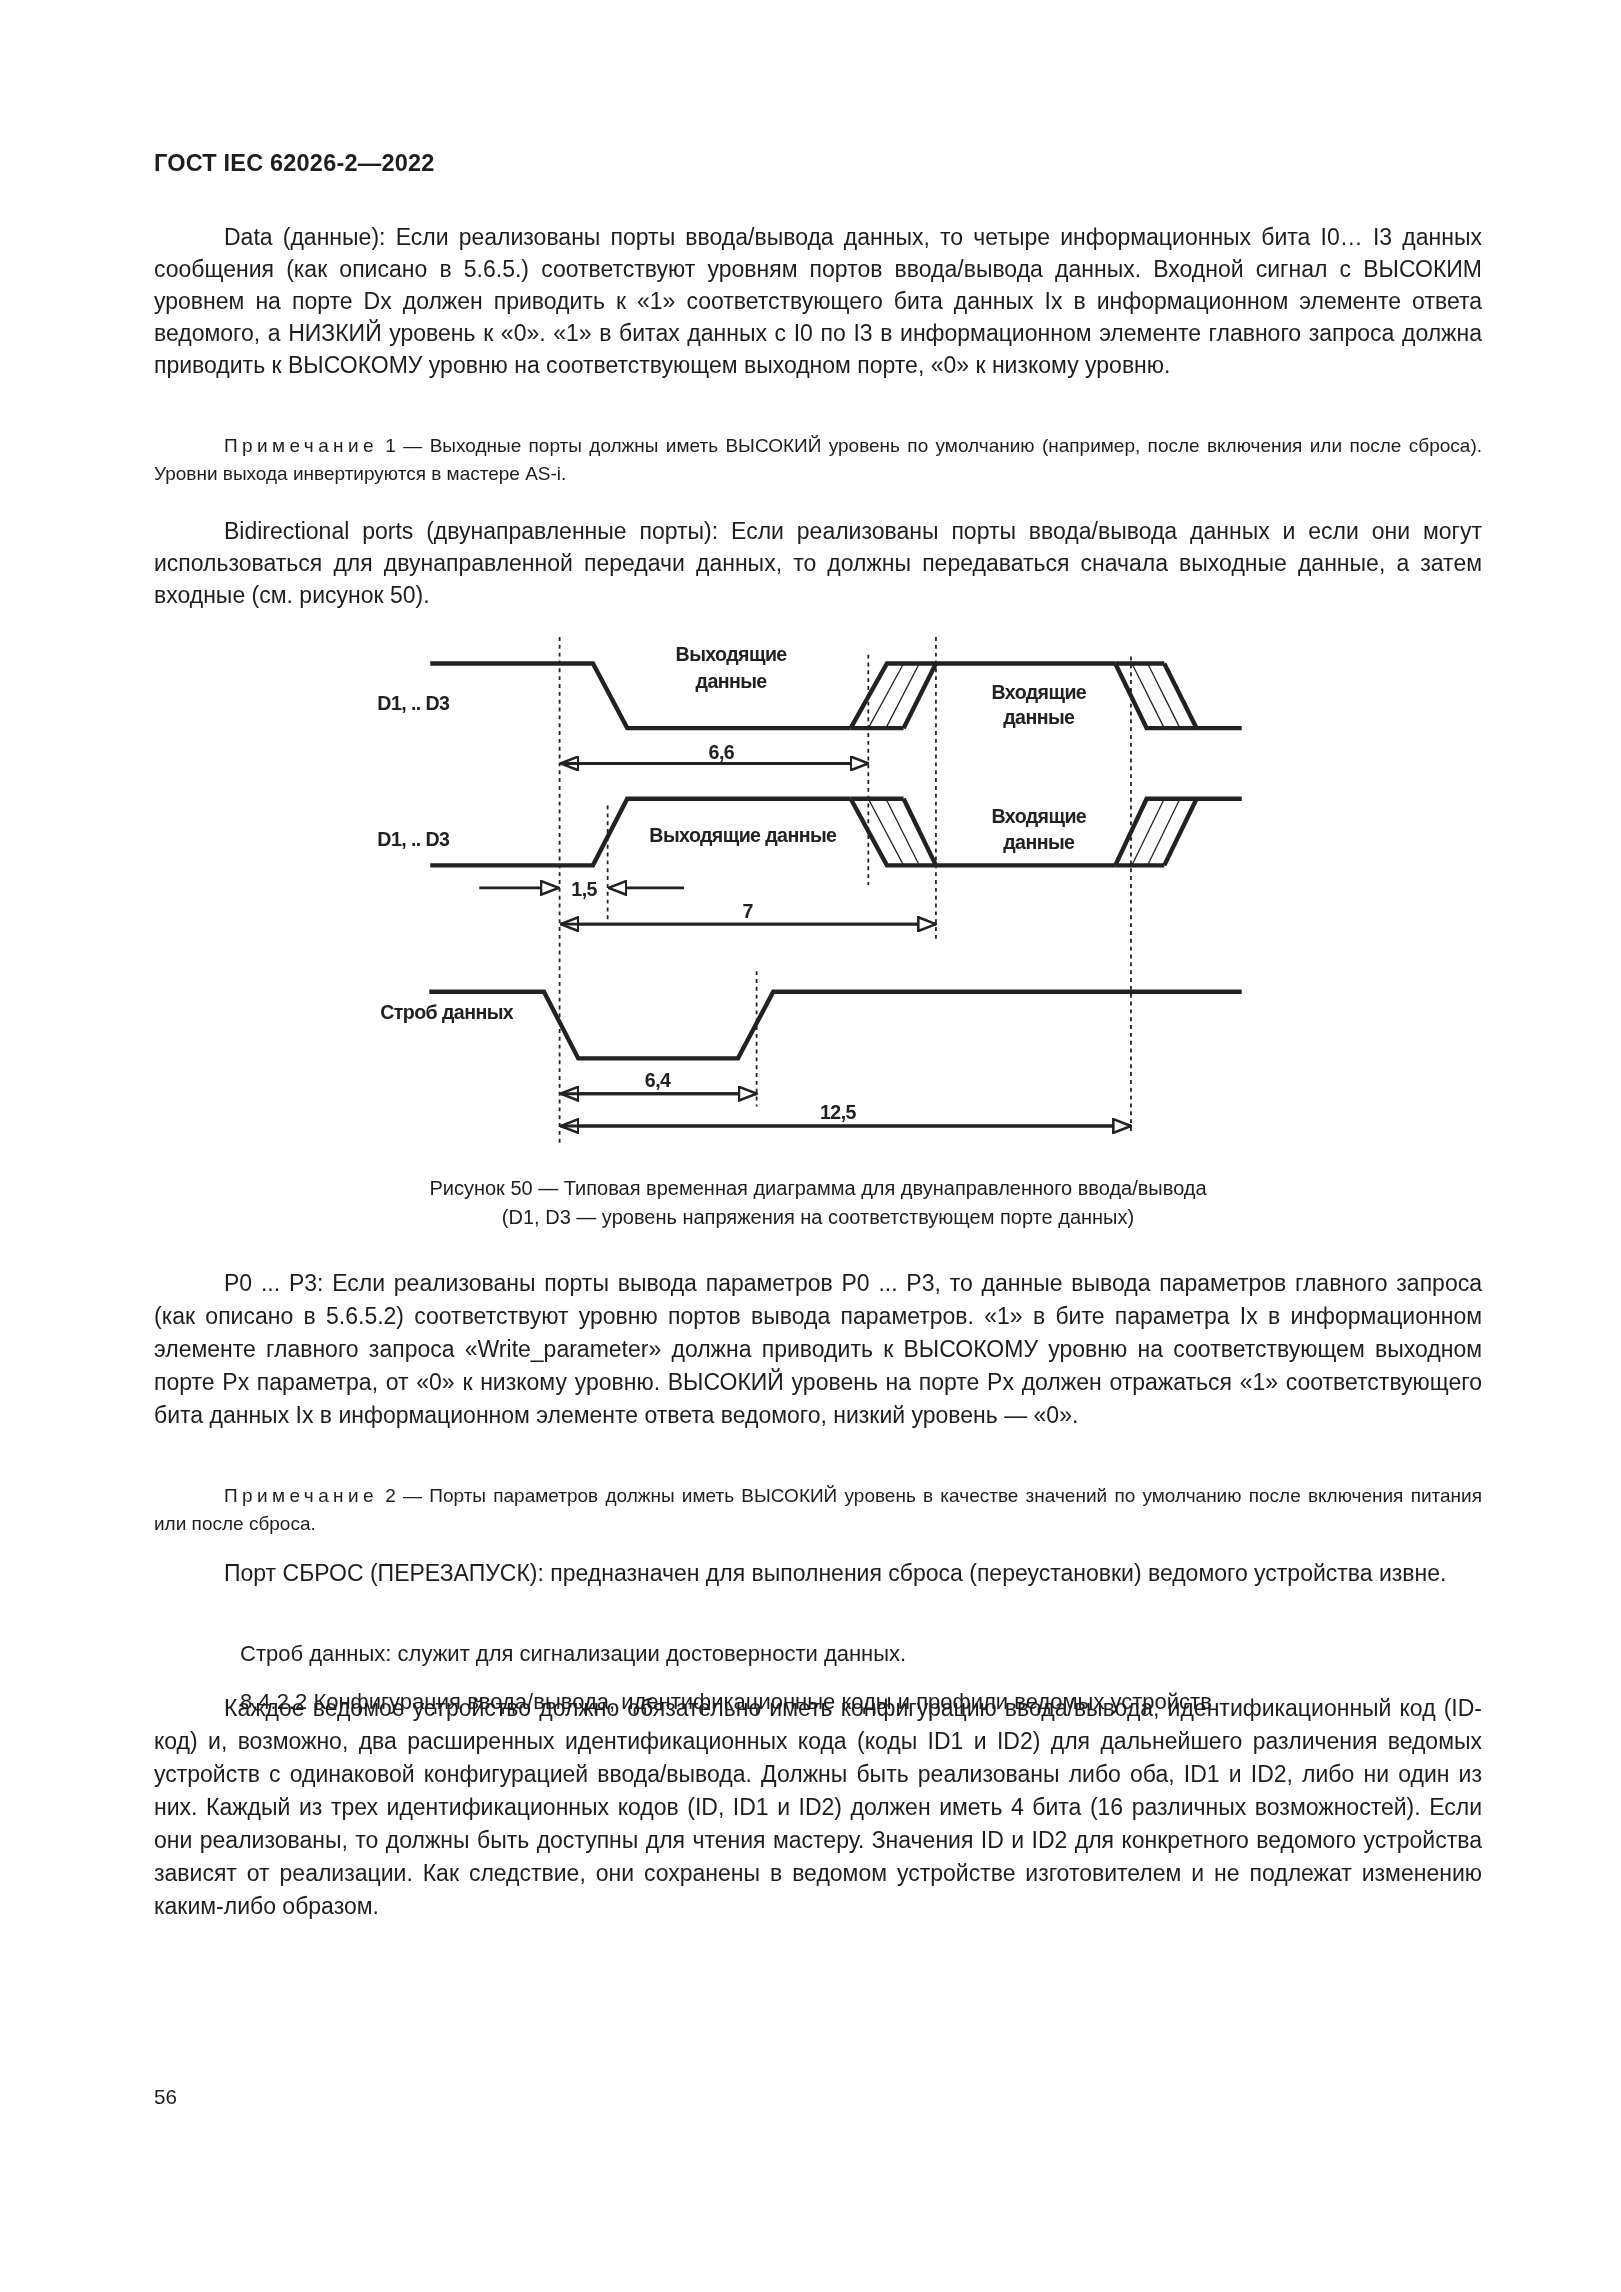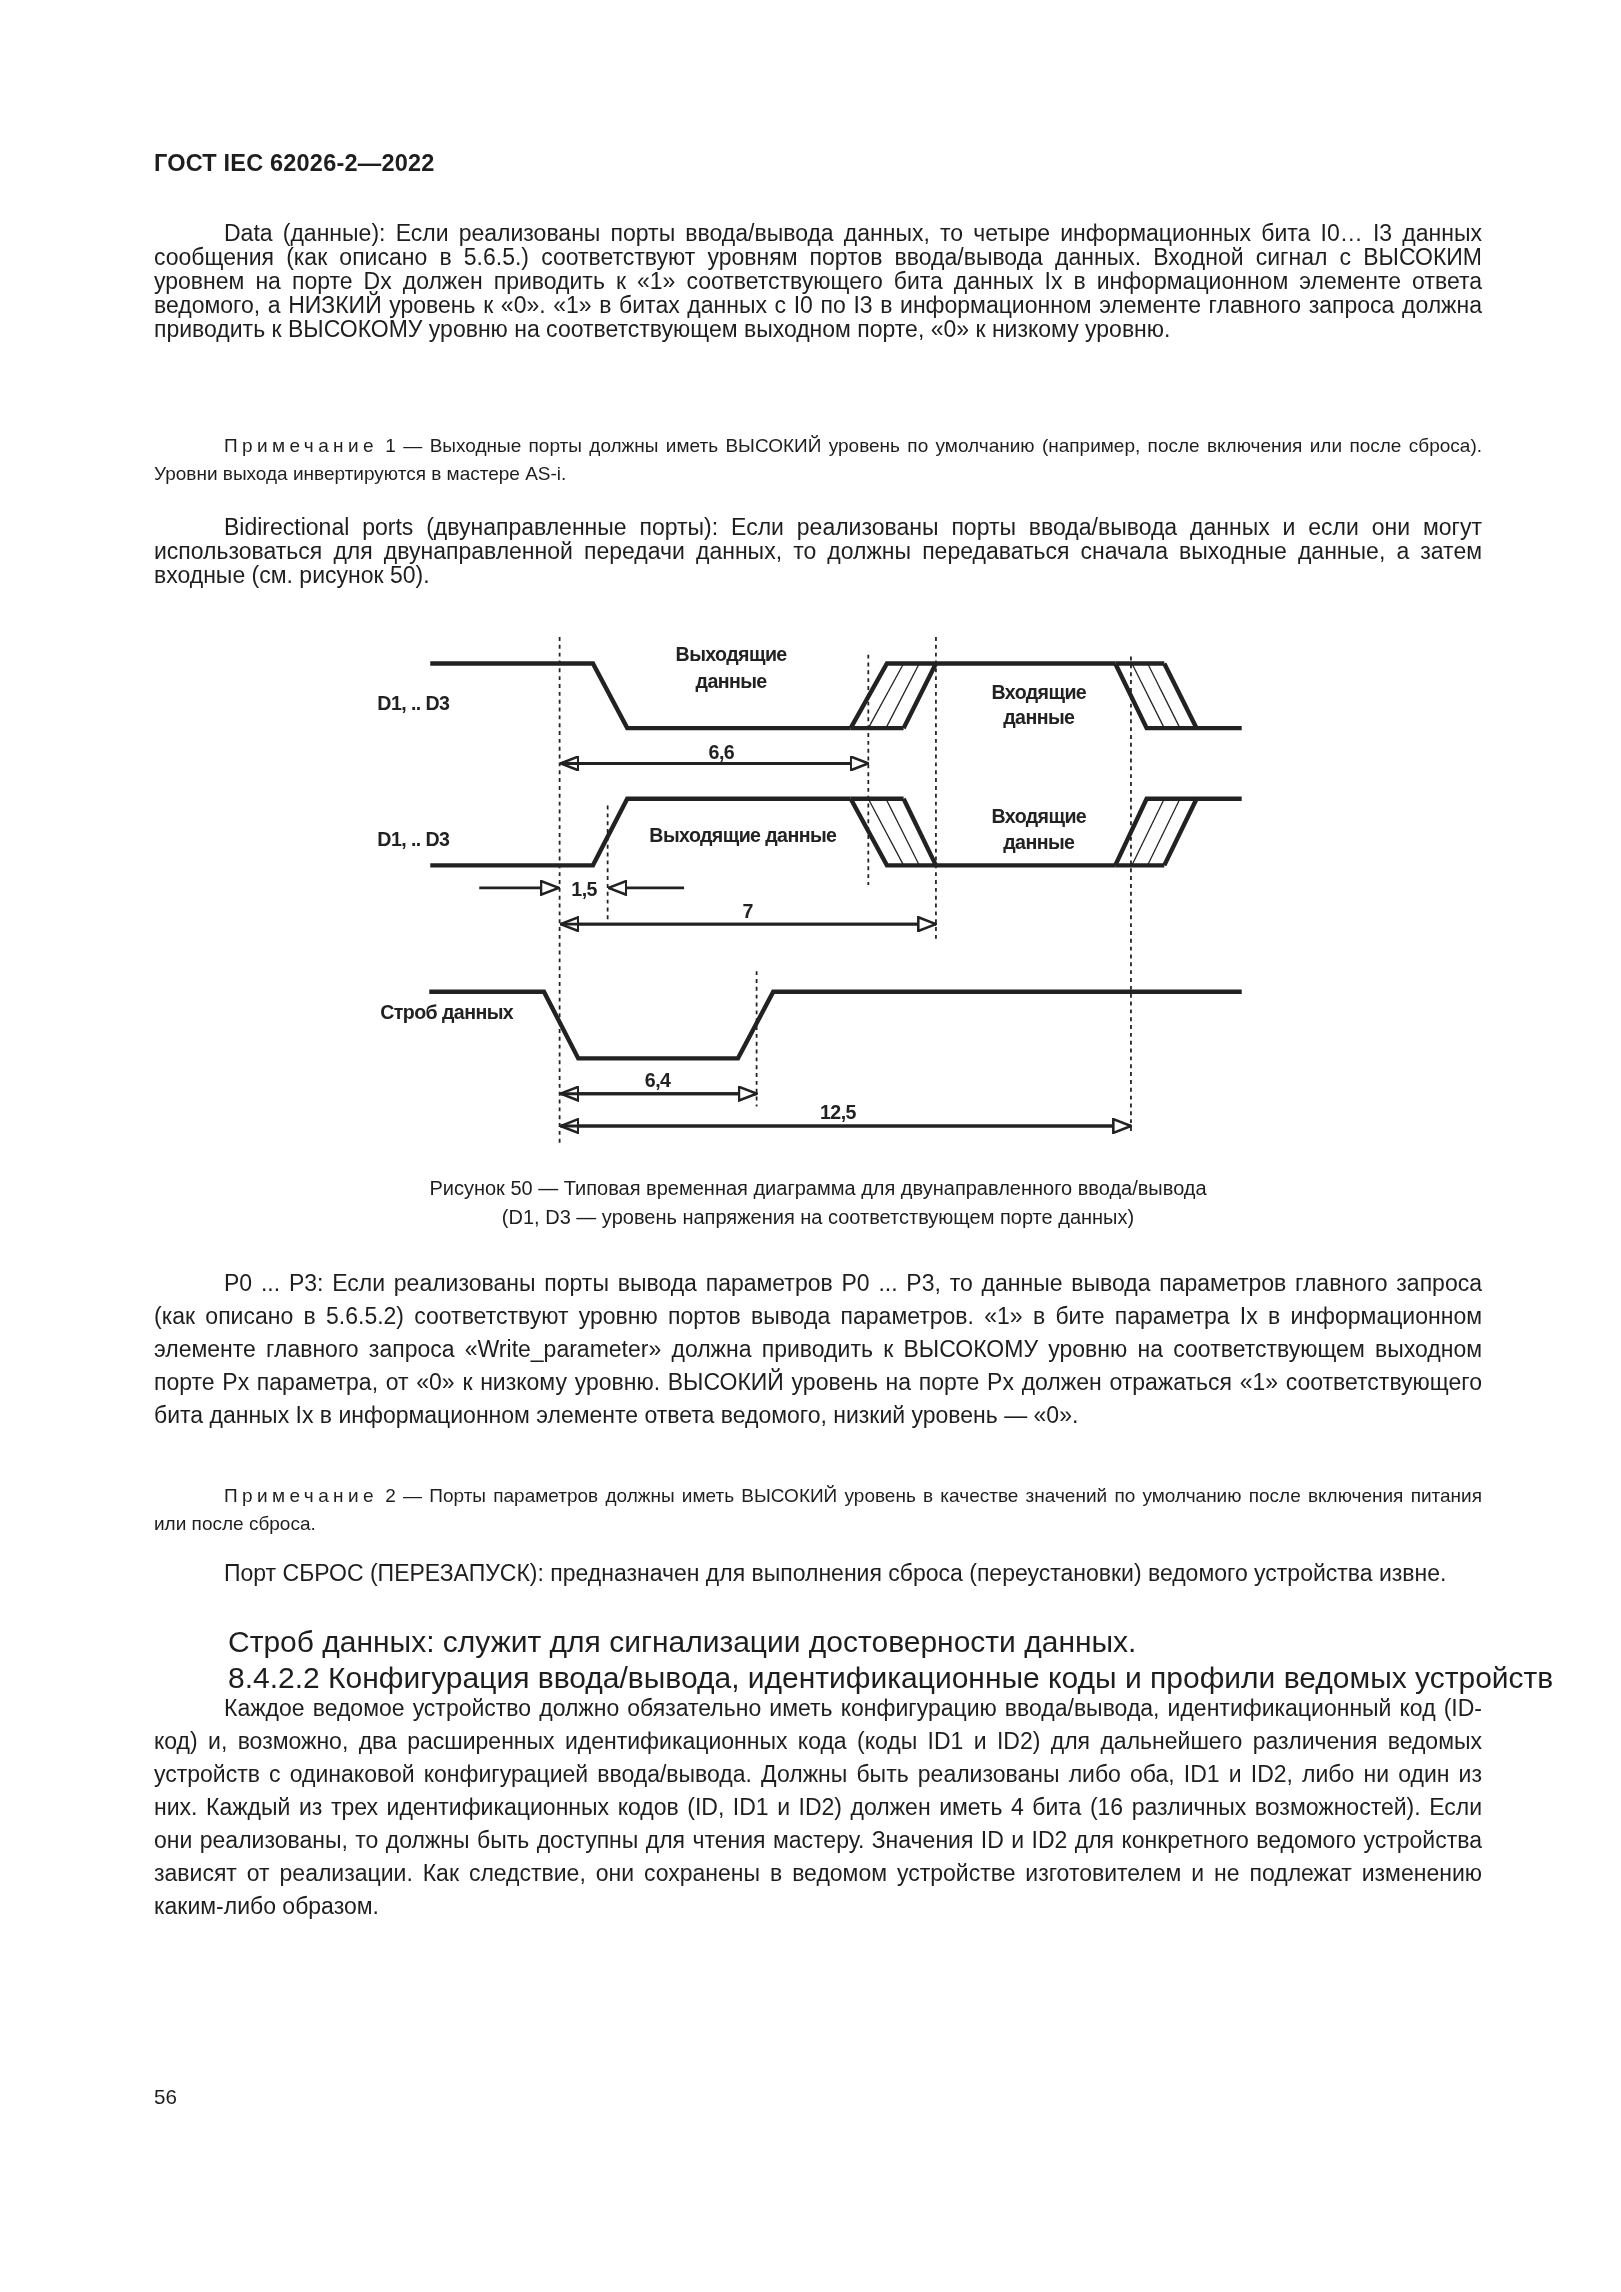--- a/index.html
+++ b/index.html
@@ -1,23 +1,23 @@
 <!DOCTYPE html>
 <html><head>
 <meta charset="utf-8">
 <style>
   html, body { margin: 0; padding: 0; background: #ffffff; }
   body { width: 1621px; height: 2293px; position: relative; overflow: hidden;
          font-family: "Liberation Sans", "DejaVu Sans", sans-serif; color: #1e1e1e; }
   .page-header { position: absolute; left: 154px; top: 150px; font-size: 23.5px; font-weight: bold; letter-spacing: 0.2px; }
   .block { position: absolute; left: 154px; width: 1328px; }
-  .p { font-size: 23px; line-height: 24px; text-align: justify; margin: 0; text-indent: 70px; }
+  .p { font-size: 23px; line-height: 32px; text-align: justify; margin: 0; text-indent: 70px; }
   .note { font-size: 19px; line-height: 28px; text-align: justify; margin: 0; text-indent: 70px; }
   .note .spaced { letter-spacing: 4.4px; }
-  .line { font-size: 30px; line-height: 32px; margin: 4px; padding-left: 70px; white-space: nowrap; }
+  .line { font-size: 22px; line-height: 32px; margin: 16px; padding-left: 70px; white-space: nowrap; }
   .caption { position: absolute; left: 154px; width: 1328px; text-align: center; font-size: 20px; line-height: 29px; }
   .page-number { position: absolute; left: 154px; top: 2085px; font-size: 20.6px; }
   svg text { font-family: "Liberation Sans", "DejaVu Sans", sans-serif; font-weight: bold; fill: #222; }
   .lbl { font-size: 20px; letter-spacing: -0.6px; }
 </style>
 </head>
 <body>
 
 <div class="page-header">ГОСТ IEC 62026-2—2022</div>
 

